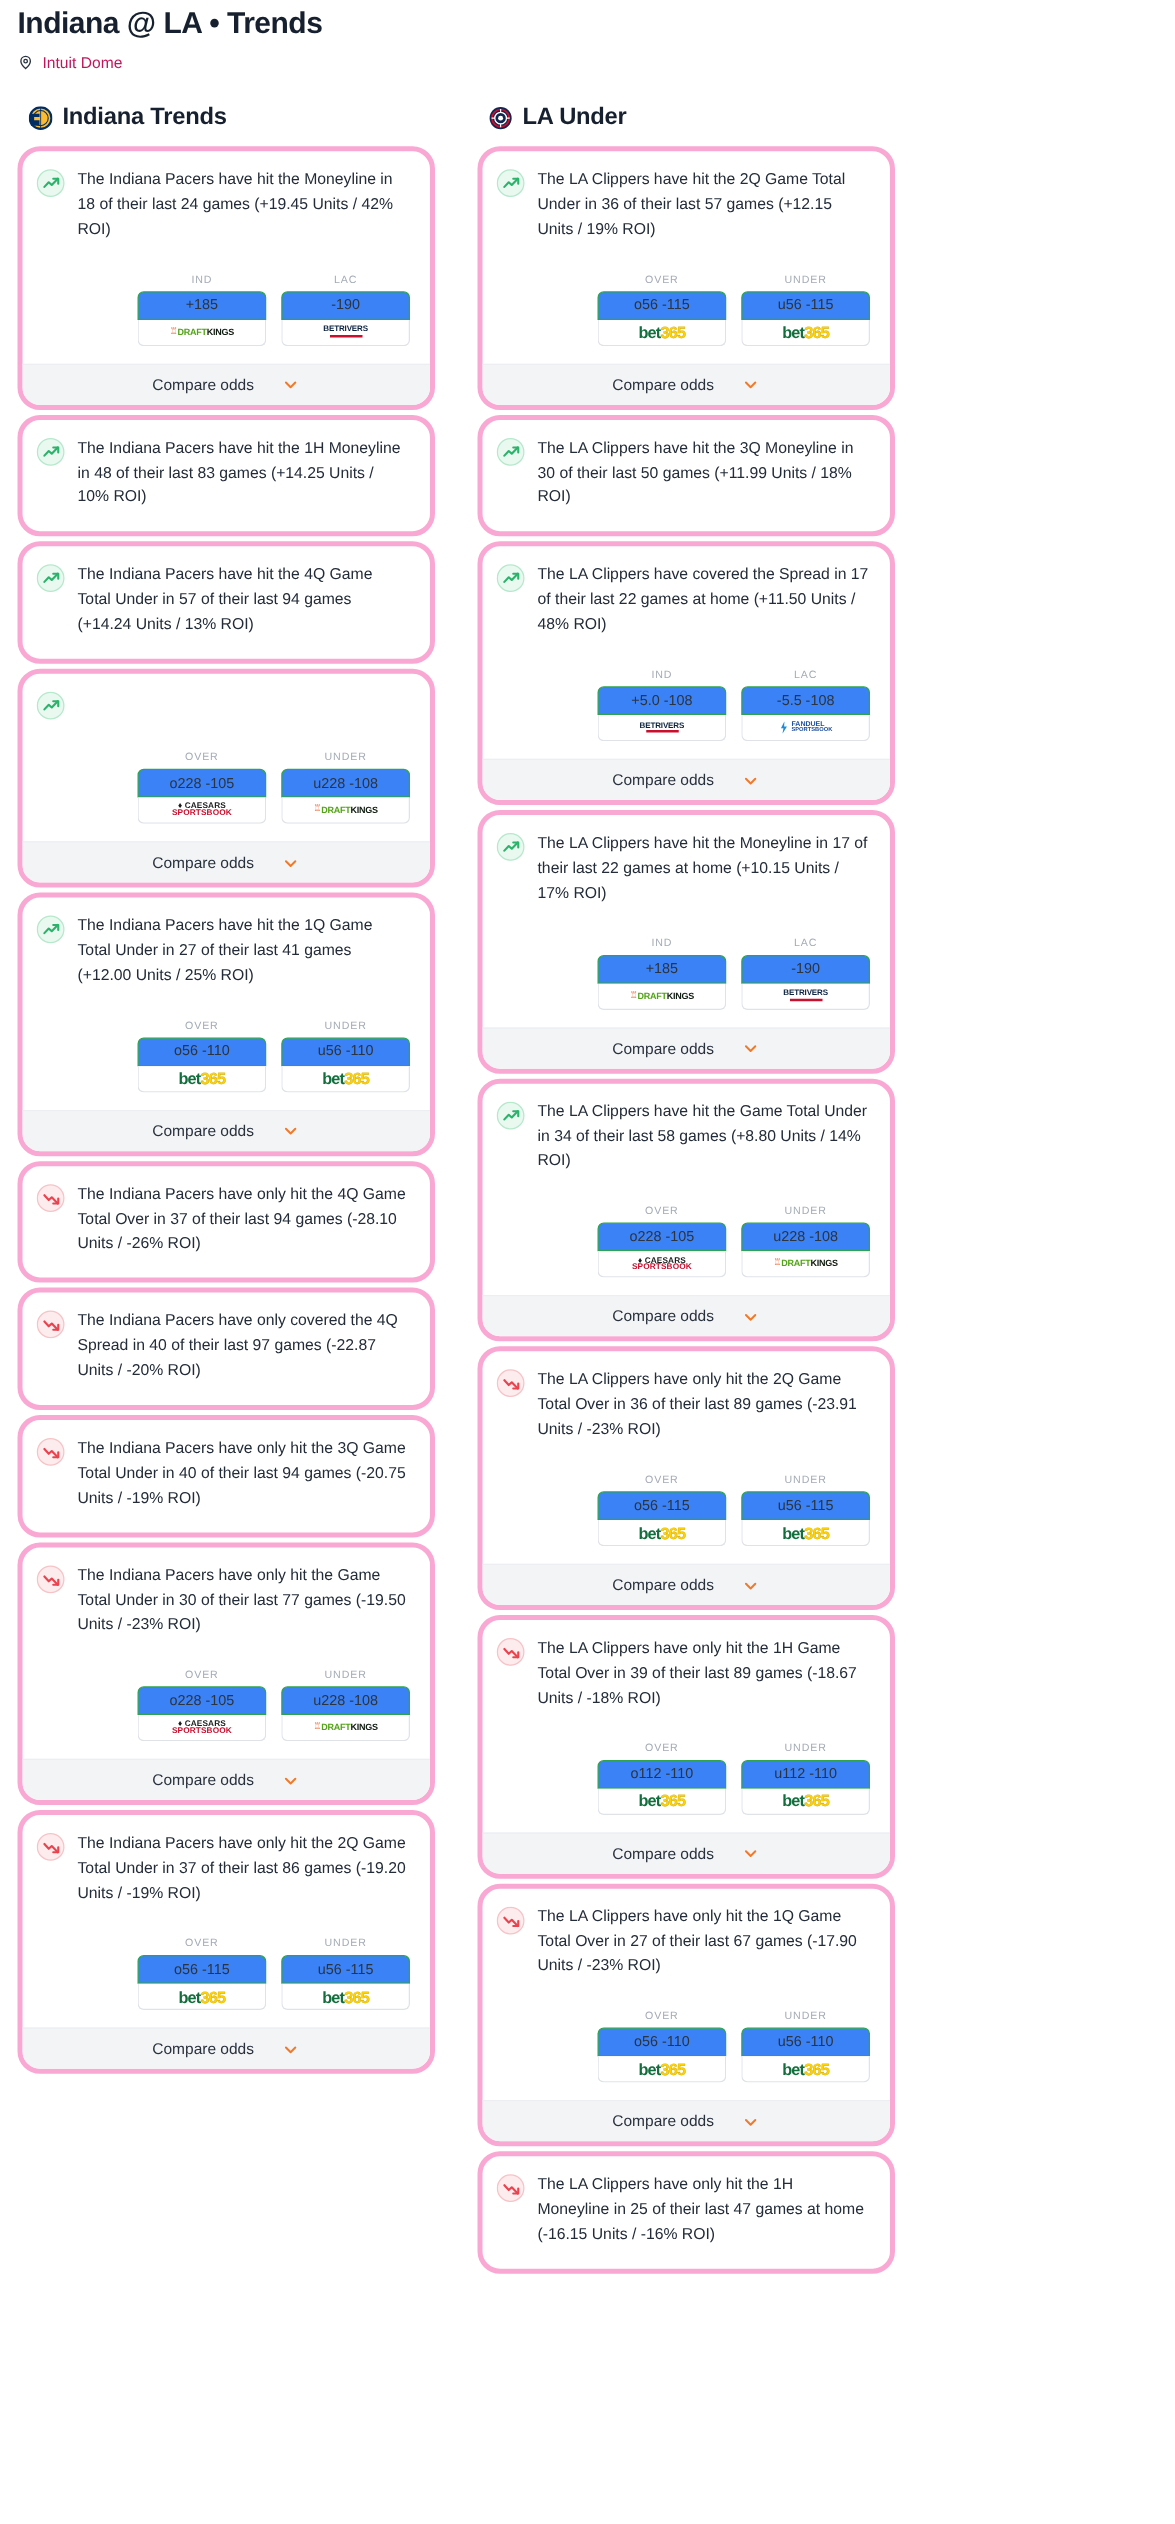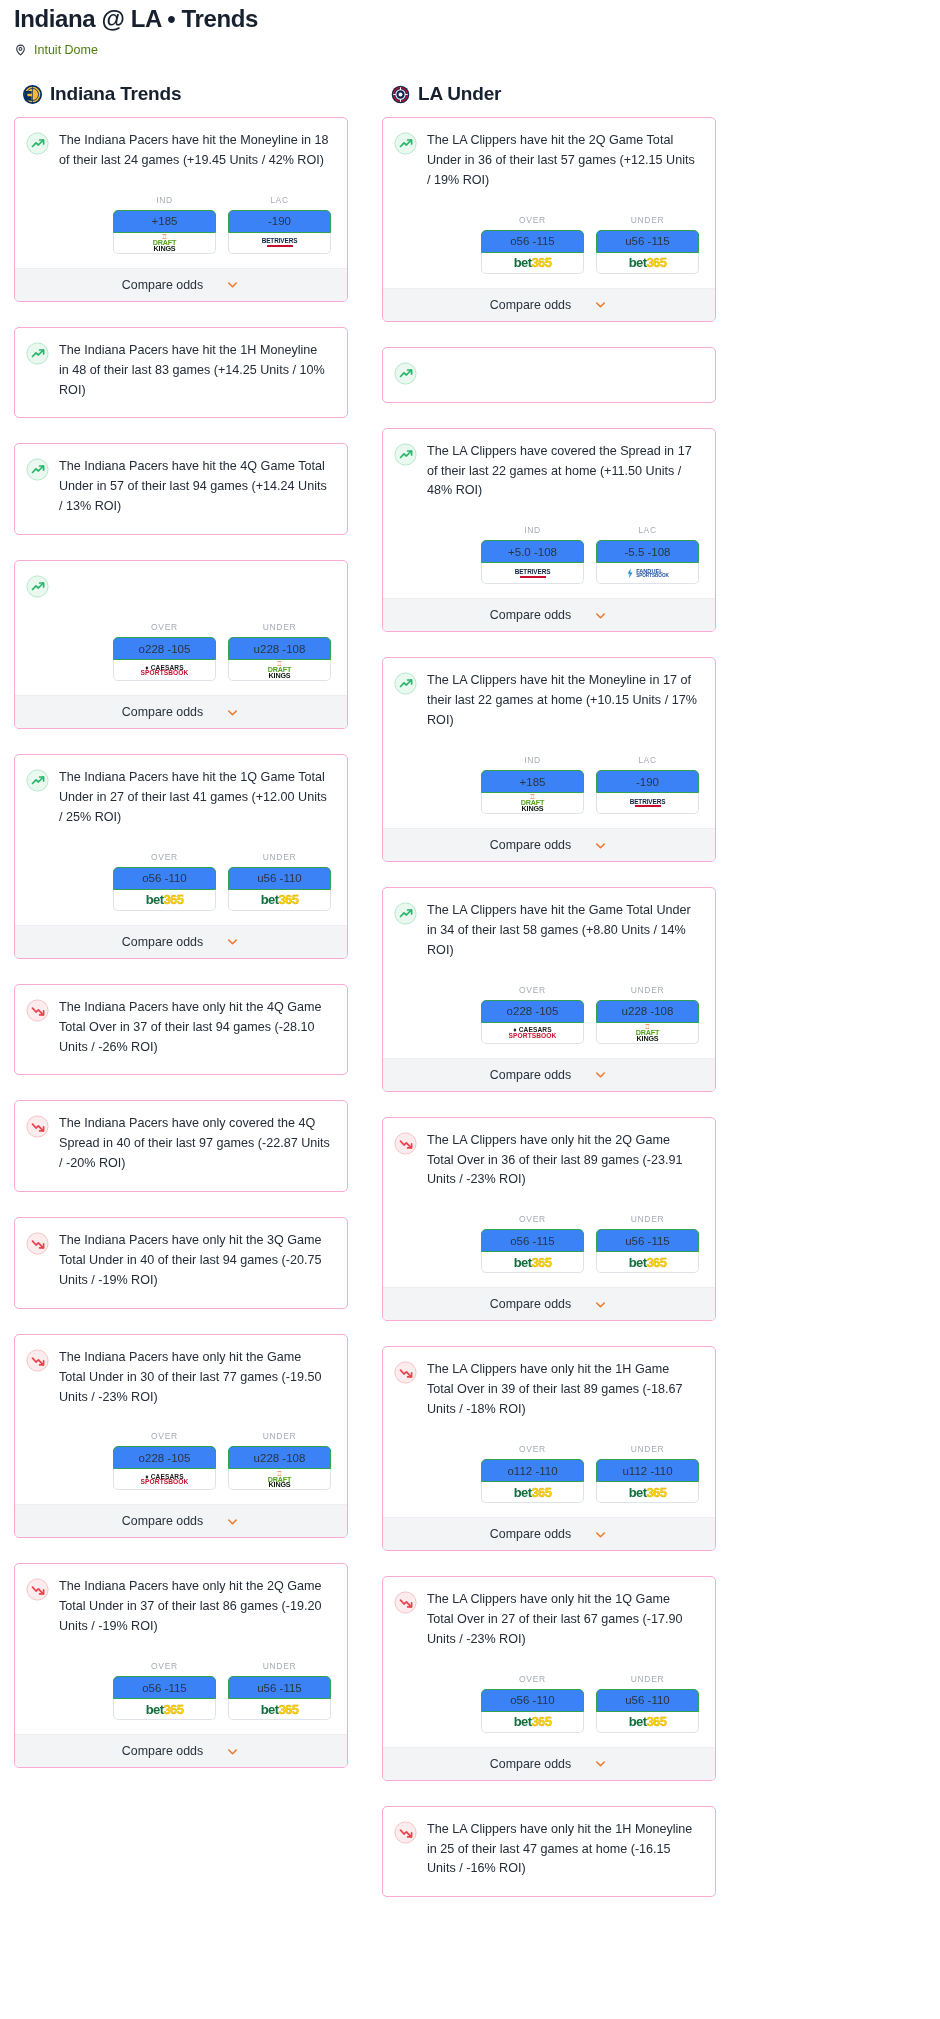--- a/index.html
+++ b/index.html
@@ -21,21 +21,21 @@
     padding: 4px 0 0 0;
     line-height: 1.25;
   }
   .venue-row {
     display: flex;
     align-items: center;
     gap: 7px;
     margin-top: 9px;
   }
   .venue-row .pin { width: 13px; height: 14px; display:block; }
-  .venue-text { font-size: 12.5px; color: #4d7c0f; }
+  .venue-text { font-size: 12.5px; color: #be185d; }
 
   
   .columns {
     display: flex;
     gap: 34px;
     margin-top: 26px;
     align-items: flex-start;
   }
   .col { width: 334px; flex: 0 0 334px; }
 
@@ -44,24 +44,24 @@
     align-items: center;
     gap: 8px;
     margin-bottom: 12px;
     padding-left: 9px;
   }
   .col-head .team-logo { width: 19px; height: 19px; flex:0 0 19px; }
   .col-head .title { font-size: 19px; font-weight: 700; color:#16202e; letter-spacing:-0.2px;}
 
   
   .card {
-    border: 1px solid #f9a8d4;
-    border-radius: 5px;
+    border: 4px solid #f9a8d4;
+    border-radius: 18px;
     background:#fff;
-    margin-bottom: 25px;
+    margin-bottom: 4px;
     overflow: hidden;
   }
   .card-body { padding: 13px 13px 0 11px; display:flex; gap:10px; }
   .trend-icon { width: 23px; height: 23px; flex: 0 0 23px; margin-top:1px; }
   .trend-text {
     font-size: 12.6px;
     line-height: 1.58;
     color: #232c38;
     padding-right: 4px;
   }
@@ -95,21 +95,21 @@
     border: 1px solid #dfe3e8;
     border-top: none;
     border-radius: 0 0 5px 5px;
     height: 21px;
     display:flex; align-items:center; justify-content:center;
     background:#fff;
     overflow:hidden;
   }
 
   
-  .logo-dk { display:flex; flex-direction:column; align-items:center; line-height:0.82; }
+  .logo-dk { display:flex; align-items:center; line-height:0.82; }
   .logo-dk .crown { font-size: 7px; color:#f05a22; line-height:6px; }
   .logo-dk .t1 { font-size: 7.2px; font-weight:800; color:#53a318; letter-spacing:-0.2px;}
   .logo-dk .t2 { font-size: 7.2px; font-weight:800; color:#0f1a10; letter-spacing:-0.2px;}
   .logo-b365 { font-size: 13px; font-weight:800; letter-spacing:-0.6px; }
   .logo-b365 .g { color:#126e3c; }
   .logo-b365 .y { color:#ffd200; -webkit-text-stroke:0.3px #c9a400; }
   .logo-caesars { display:flex; flex-direction:column; align-items:center; line-height:0.85; }
   .logo-caesars .c1 { font-size:6.6px; font-weight:800; color:#1a1a1a; letter-spacing:0.1px;}
   .logo-caesars .c2 { font-size:6.6px; font-weight:800; color:#c8102e; letter-spacing:0.1px;}
   .logo-bcr { display:flex; flex-direction:column; align-items:center; line-height:0.9;}
@@ -465,20 +465,21 @@
               </svg></span>
           </div>
         </div>
         <div class="card">
           <div class="card-body">
             <span class="trend-icon"><svg viewBox="0 0 23 23" width="23" height="23">
                 <circle cx="11.5" cy="11.5" r="10.6" fill="#e9f9f0" stroke="#b6e8cc" stroke-width="1"></circle>
                 <path d="M6.5 14.5 L10 10.8 L12.4 13 L17.2 8" stroke="#2bb36b" stroke-width="1.7" fill="none" stroke-linecap="round" stroke-linejoin="round"></path>
                 <path d="M13.6 8 H17.6 V12" stroke="#2bb36b" stroke-width="1.7" fill="none" stroke-linecap="round" stroke-linejoin="round"></path>
               </svg></span>
+            <div class="trend-text">The LA Clippers have hit the 3Q Moneyline in 30 of their last 50 games (+11.99 Units / 18% ROI)</div>
           </div>
           <div class="card-spacer"></div>
         </div>
         <div class="card">
           <div class="card-body">
             <span class="trend-icon"><svg viewBox="0 0 23 23" width="23" height="23">
                 <circle cx="11.5" cy="11.5" r="10.6" fill="#e9f9f0" stroke="#b6e8cc" stroke-width="1"></circle>
                 <path d="M6.5 14.5 L10 10.8 L12.4 13 L17.2 8" stroke="#2bb36b" stroke-width="1.7" fill="none" stroke-linecap="round" stroke-linejoin="round"></path>
                 <path d="M13.6 8 H17.6 V12" stroke="#2bb36b" stroke-width="1.7" fill="none" stroke-linecap="round" stroke-linejoin="round"></path>
               </svg></span>

